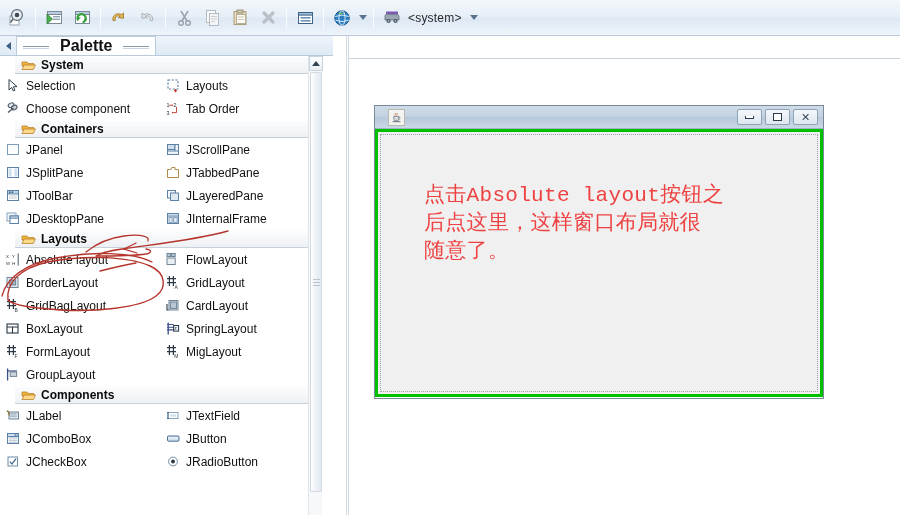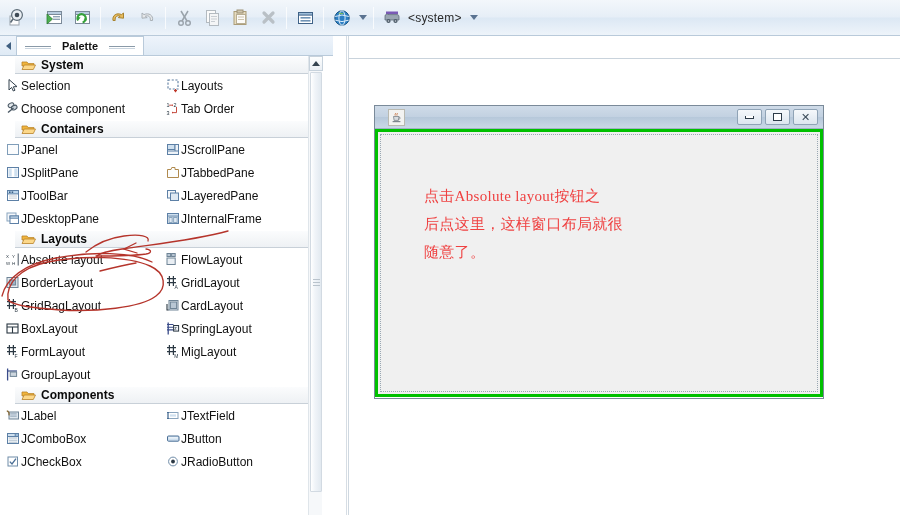--- a/index.html
+++ b/index.html
@@ -49,42 +49,42 @@
     background: linear-gradient(to bottom, #eef4fb, #dfeaf5);
     border-bottom: 1px solid #b9cada;
     display: flex; align-items: center;
   }
   .tab-collapse { width: 16px; height: 18px; display: flex; align-items: center; justify-content: center; }
   .tri-left { width: 0; height: 0; border-top: 4px solid transparent; border-bottom: 4px solid transparent; border-right: 5px solid #3f5f80; }
   #palette-tab {
     height: 19px; min-width: 128px; background: #ffffff;
     border: 1px solid #b9cada; border-bottom: none;
     display: flex; align-items: center; justify-content: center; gap: 11px;
-    font-weight: bold; font-size: 11px; color: #111; padding: 0 6px;
+    font-weight: bold; font-size: 16px; color: #111; padding: 0 6px;
   }
   .tab-dash { width: 26px; height: 1px; background: #8a9aa8; box-shadow: 0 2px 0 #c9d4de; }
 
   #palette-body {
     position: relative; width: 333px; height: 459px; background: #ffffff;
     overflow: hidden;
   }
   #palette-scroll-region { position: absolute; left: 0; top: 0; width: 313px; height: 459px; overflow: hidden; }
 
   .cat-header {
     height: 18px; display: flex; align-items: center; gap: 5px;
     background: linear-gradient(to bottom, #fbfcfd 0%, #eef1f4 100%);
     border-top: 1px solid #ffffff;
     border-bottom: 1px solid #c8d0d8;
     font-weight: bold; font-size: 12px; color: #0a0a0a;
     padding-left: 6px;
     margin-left: 15px;
   }
   .grid2 { display: grid; grid-template-columns: 160px 153px; }
   .pitem {
-    height: 23px; display: flex; align-items: center; 
+    height: 23px; display: flex; align-items: center; gap: 5px;
     padding-left: 6px; font-size: 12px; color: #111; white-space: nowrap;
     background: transparent;
     text-align: center;
   }
   .pitem.hl { background: #ffffff; box-shadow: inset 0 0 0 0 #fff; }
   .pitem .lbl { line-height: 1; }
 
   
   .ic { width: 15px; height: 15px; position: relative; flex: 0 0 15px; }
 
@@ -155,22 +155,22 @@
     background: #f0f0f0;
     outline: 3px solid #00c000;
     outline-offset: -2px;
   }
   #jframe-dotted {
     position: absolute; left: 4px; top: 4px; right: 4px; bottom: 4px;
     border: 1px dotted #9aa7b2;
   }
   #frame-note {
     position: absolute; left: 48px; top: 52px;
-    color: #ef4141; font-size: 15px; line-height: 28px;
-    font-family: Liberation Serif, serif;
+    color: #ef4141; font-size: 21px; line-height: 28px;
+    font-family: Liberation Mono, monospace;
     white-space: pre-line; letter-spacing: .3px;
   }
 
   
   #annot { position: absolute; left: 0; top: 0; width: 900px; height: 515px; pointer-events: none; }
 </style>
 </head>
 <body>
 
 <div id="app">

